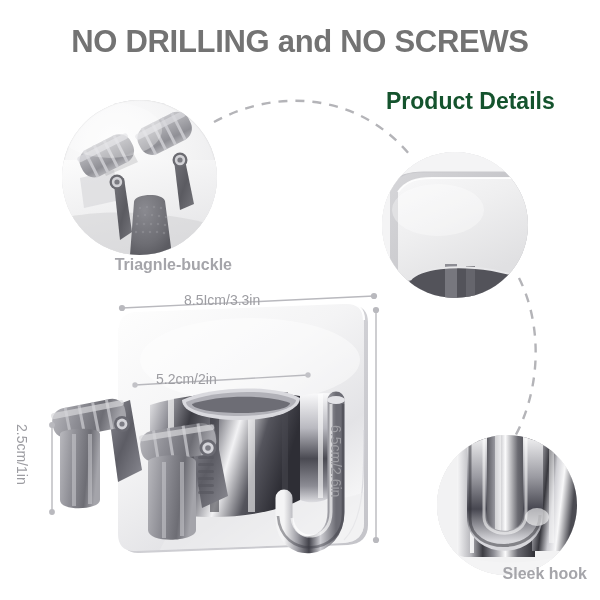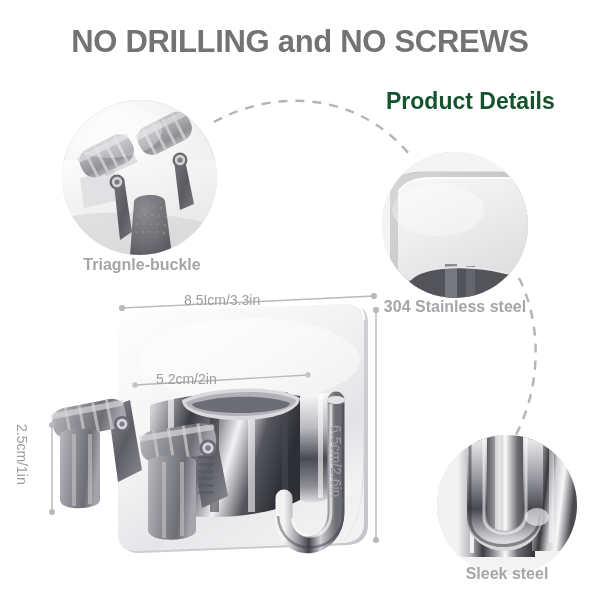--- a/index.html
+++ b/index.html
@@ -50,21 +50,21 @@
     overflow: hidden;
     background: #f2f2f3;
     box-shadow: inset 0 0 1px rgba(150,150,155,0.55);
   }
   .callout-label {
     position: absolute;
     font-size: 16px;
     font-weight: bold;
     color: #a5a5aa;
     white-space: nowrap;
-    text-align: center;
+    text-align: right;
   }
 
   
   #callout-buckle {
     left: 62px;
     top: 100px;
     width: 155px;
     height: 155px;
     background:
       radial-gradient(circle at 35% 28%, #fdfdfd 0%, #f3f3f4 48%, #e7e7e9 100%);
@@ -267,21 +267,20 @@
       <path d="M8,34 C16,23 26,20 42,20 L146,20" fill="none" stroke="#c9c9cd" stroke-width="1.2"></path>
 
       <path d="M28,128 C38,116 72,112 110,118 L146,126 L146,146 L22,146 Z" fill="#53535a"></path>
       <rect x="63" y="112" width="12" height="34" fill="#7e7e85" opacity="0.85"></rect>
       <rect x="84" y="114" width="9" height="32" fill="#6a6a71" opacity="0.8"></rect>
       <path d="M28,128 C38,116 72,112 110,118 L146,126" fill="none" stroke="#e8e8ea" stroke-width="2"></path>
 
       <ellipse cx="56" cy="58" rx="46" ry="26" fill="#ffffff" opacity="0.35"></ellipse>
     </svg>
   </div>
-  <div class="callout-label" id="label-steel">304 Stainless steel</div>
 
   <div class="callout" id="callout-hook">
     <svg viewBox="0 0 140 140" width="140" height="140">
       <defs>
         <linearGradient id="chromeV" x1="0" y1="0" x2="1" y2="0">
           <stop offset="0%" stop-color="#f6f6f7"></stop>
           <stop offset="18%" stop-color="#b6b6bb"></stop>
           <stop offset="33%" stop-color="#3d3d43"></stop>
           <stop offset="47%" stop-color="#8e8e95"></stop>
           <stop offset="62%" stop-color="#fbfbfc"></stop>
@@ -315,21 +314,21 @@
       <rect x="112" y="0" width="5" height="108" fill="#fafafa" opacity="0.5"></rect>
 
       <path d="M40,0 L40,82 C40,114 96,114 96,80 L96,0" fill="none" stroke="url(#hookArm)" stroke-width="20" stroke-linecap="butt"></path>
       <path d="M47,0 L47,82 C47,104 89,104 89,80 L89,0" fill="none" stroke="#ffffff" stroke-width="3" opacity="0.55"></path>
       <path d="M33,0 L33,84 C33,120 103,120 103,80" fill="none" stroke="#2e2e34" stroke-width="3" opacity="0.5"></path>
 
       <path d="M0,112 C40,132 96,132 140,116 L140,140 L0,140 Z" fill="#f4f4f5"></path>
       <ellipse cx="100" cy="82" rx="12" ry="9" fill="#ffffff" opacity="0.6"></ellipse>
     </svg>
   </div>
-  <div class="callout-label" id="label-hook">Sleek steel</div>
+  <div class="callout-label" id="label-hook">Sleek hook</div>
 
   <svg class="layer" viewBox="0 0 600 600">
     <defs>
       <linearGradient id="plateFace" x1="0.1" y1="0" x2="0.8" y2="1">
         <stop offset="0%" stop-color="#fdfdfd"></stop>
         <stop offset="40%" stop-color="#f4f4f5"></stop>
         <stop offset="72%" stop-color="#e3e3e6"></stop>
         <stop offset="100%" stop-color="#fbfbfb"></stop>
       </linearGradient>
       <linearGradient id="plateEdge" x1="0" y1="0" x2="1" y2="1">

